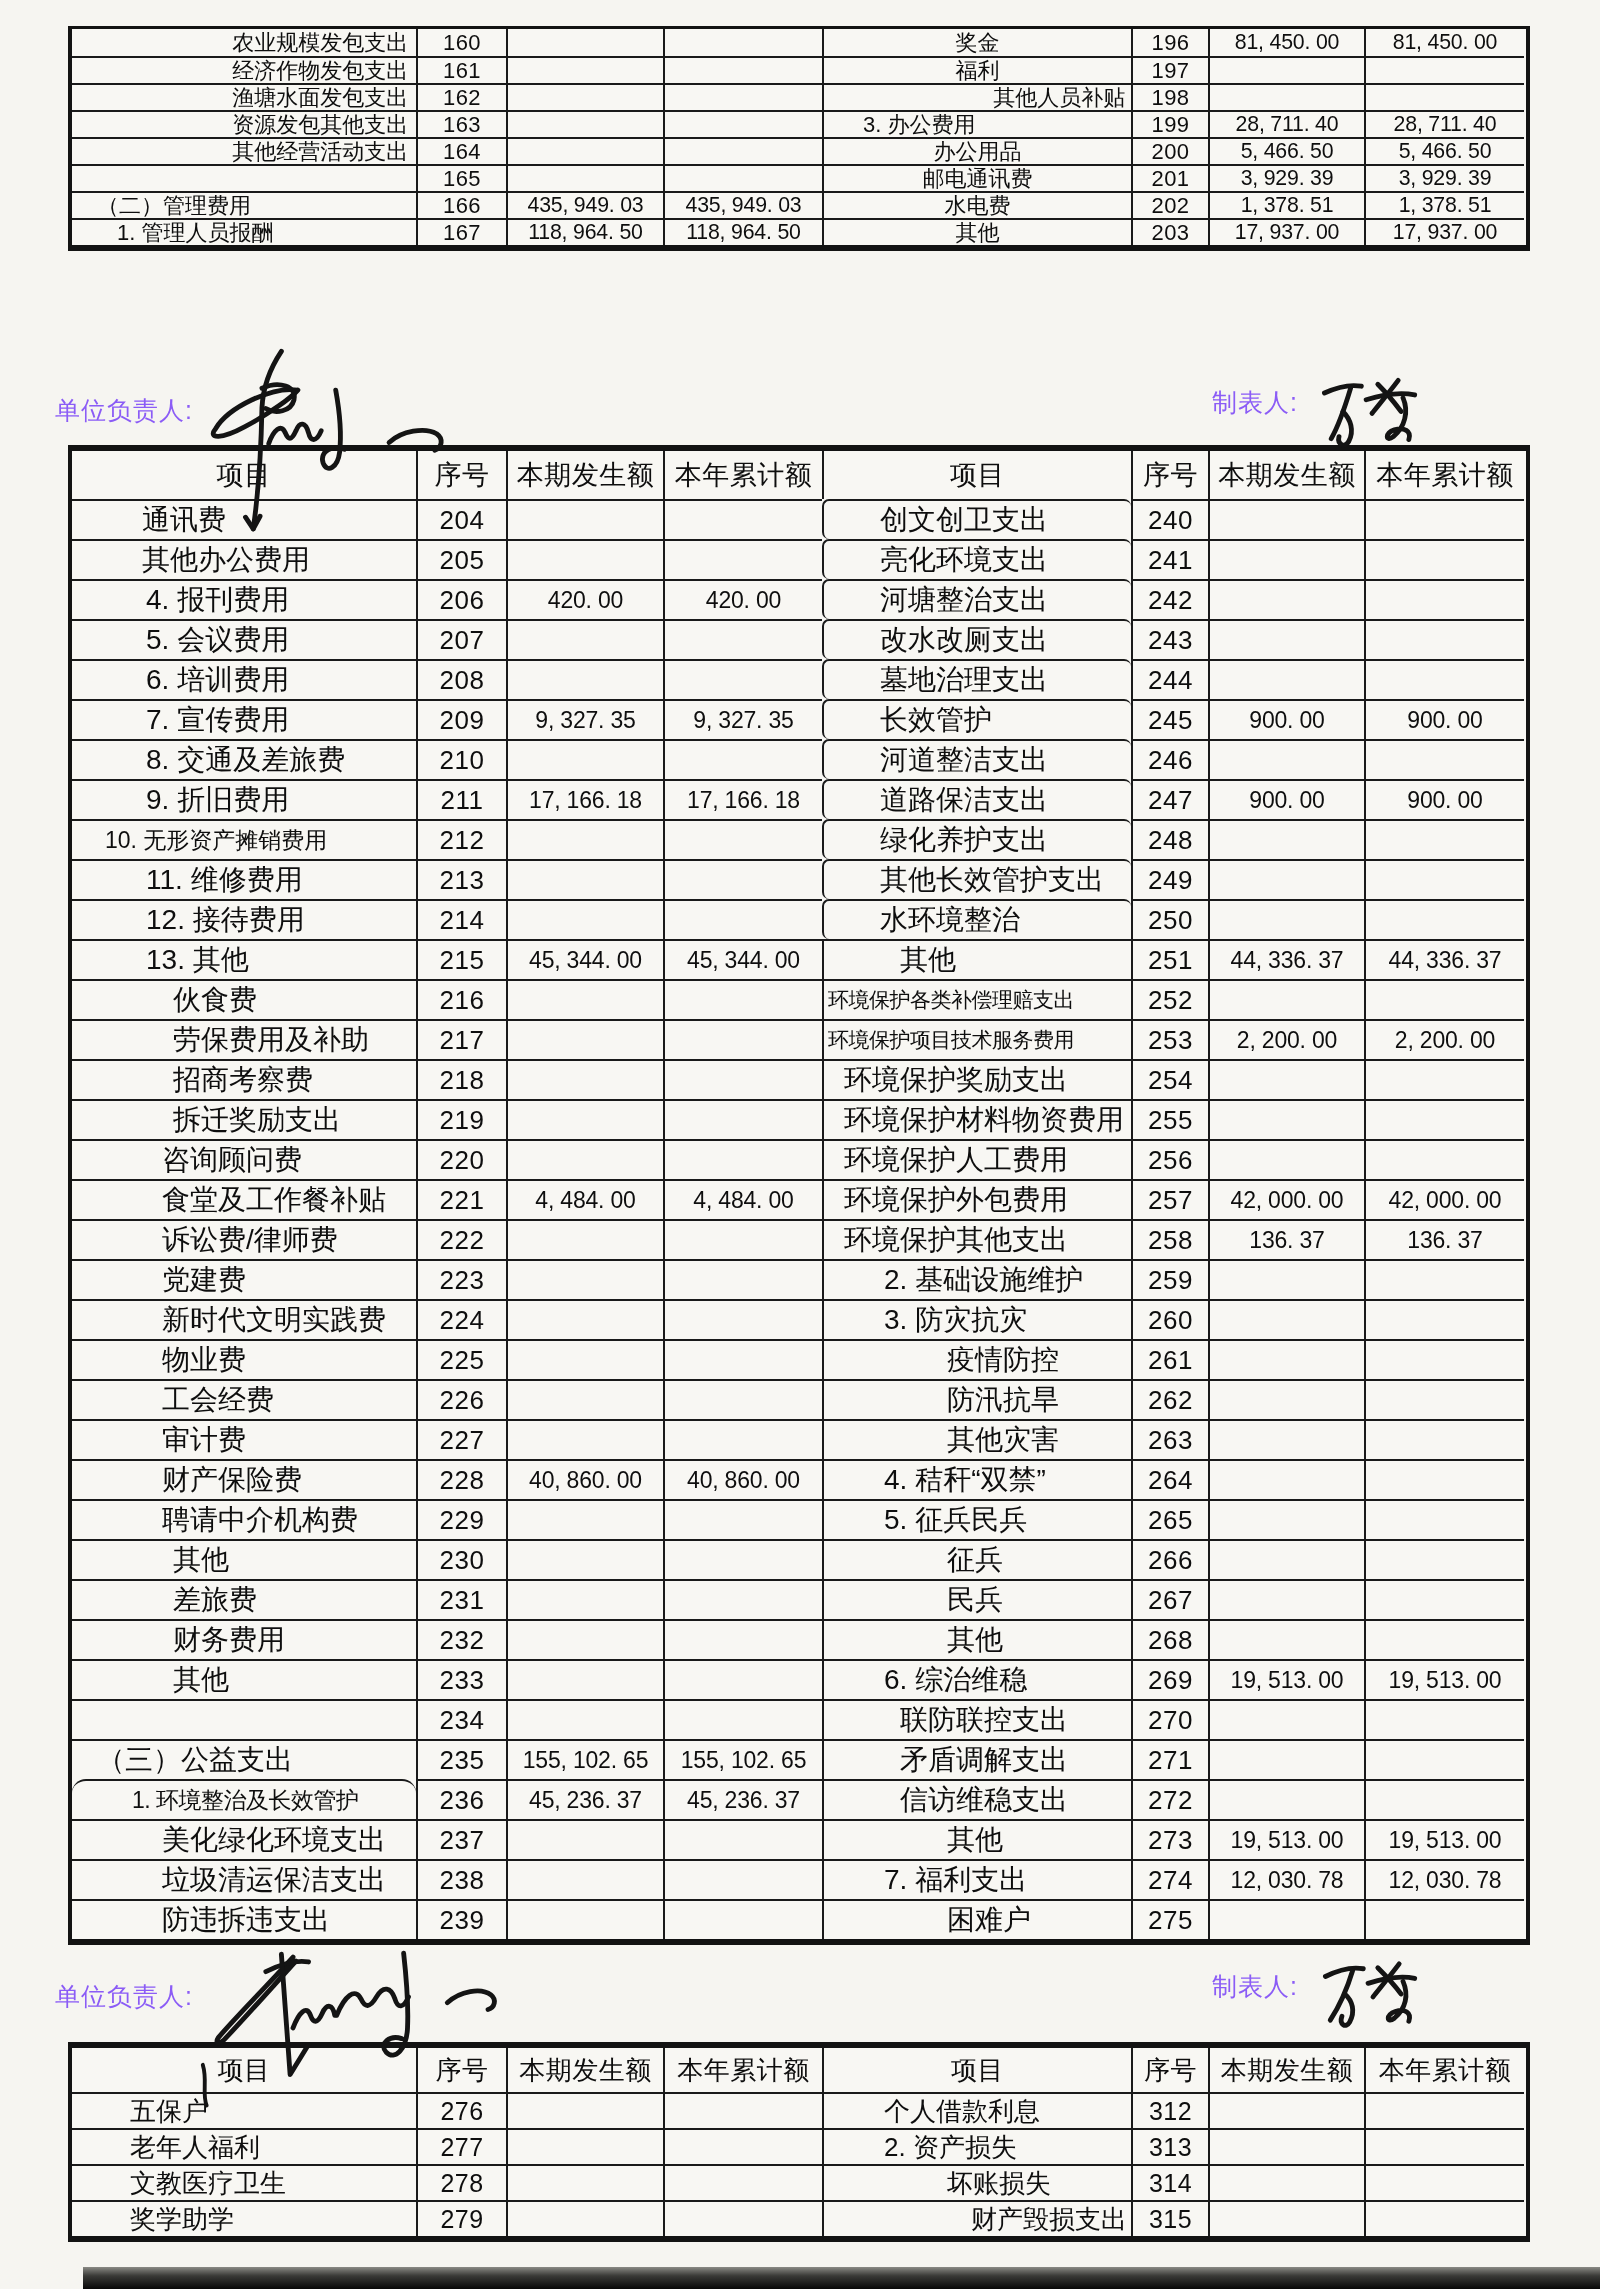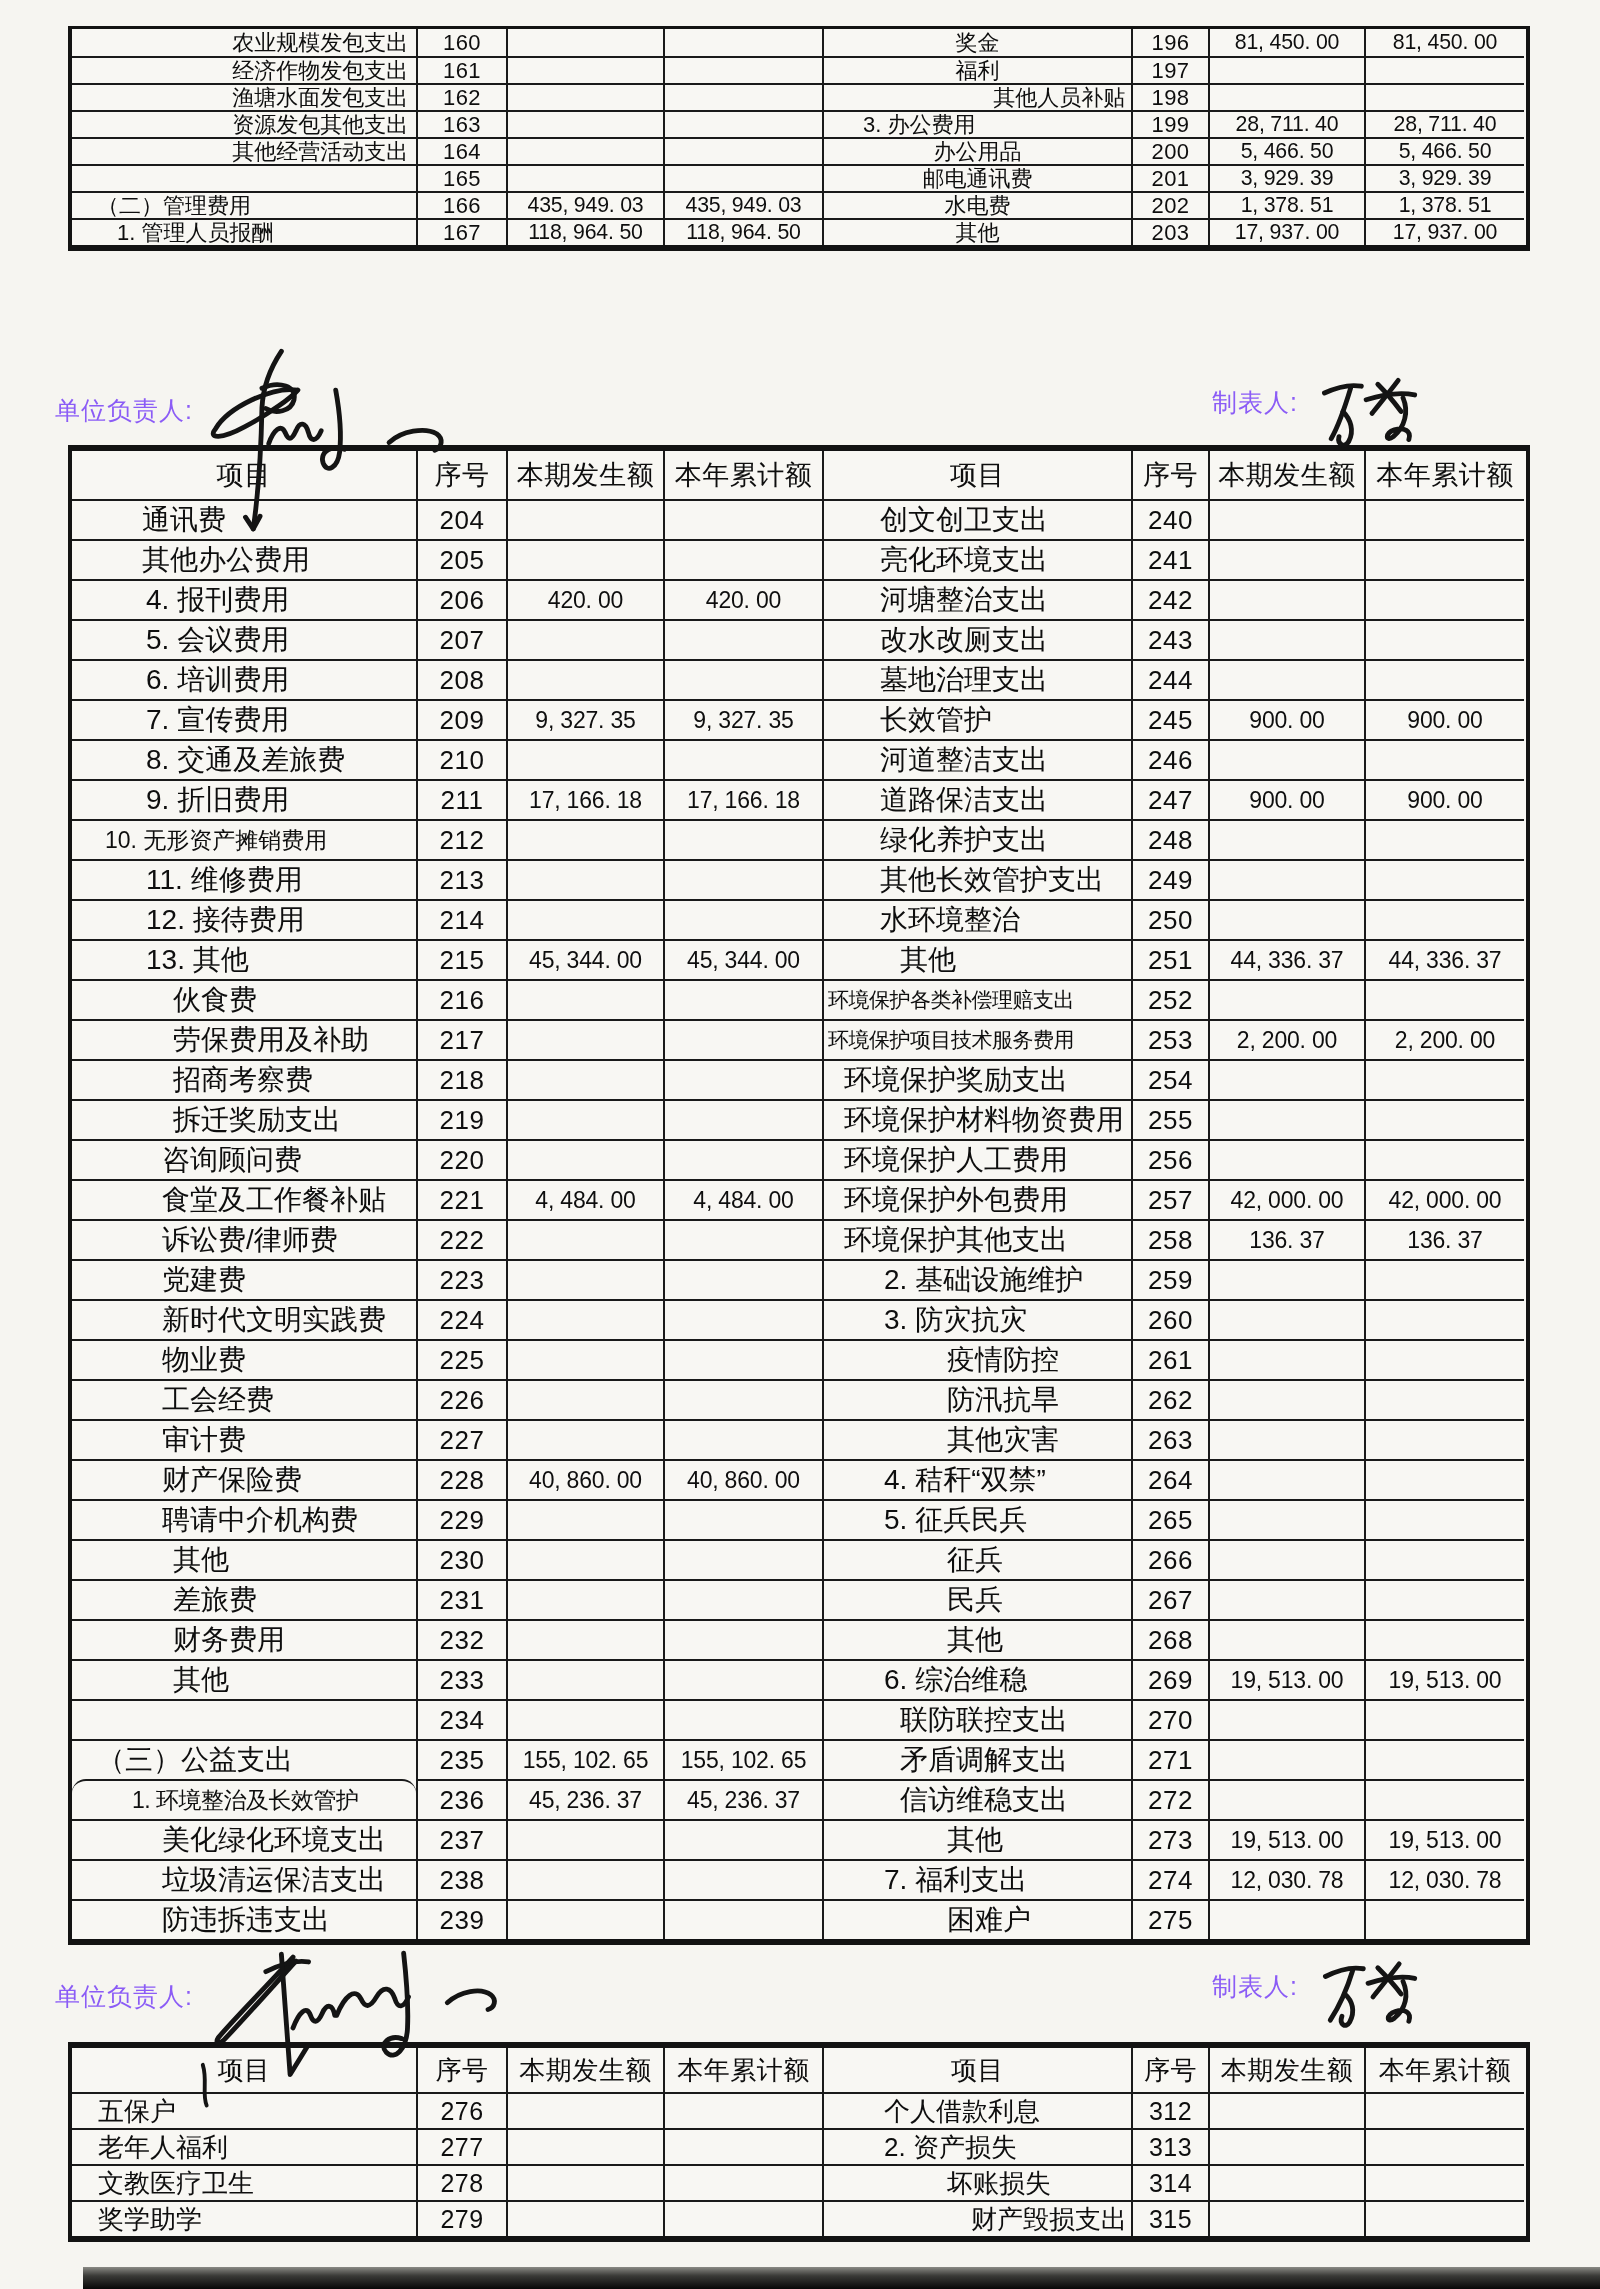--- a/index.html
+++ b/index.html
@@ -57,27 +57,27 @@
   .al-l0{padding-left:25px;}
   .al-l1{padding-left:74px;}
   .al-l1s{padding-left:33px;font-size:23px;}
   .al-l1c{padding-left:60px;font-size:23px;letter-spacing:-0.5px;border-radius:14px;}
   .al-l2{padding-left:70px;}
   .al-l25{padding-left:90px;}
   .al-l3{padding-left:101px;}
   .al-ln{padding-left:39px;}
   .al-ln0{padding-left:45px;}
   .al-rl0{padding-left:20px;}
-  .al-rl1{padding-left:56px;}
+  .al-rl1{padding-left:56px;border-radius:7px;}
   .al-rl2{padding-left:76px;}
   .al-rl3{padding-left:123px;}
   .al-rn{padding-left:60px;}
   .al-rs{padding-left:4px;font-size:21px;letter-spacing:-0.5px;}
   .al-rr{justify-content:flex-end;padding-right:3.9px;}
-  .al-l3b{padding-left:26px;}
+  .al-l3b{padding-left:58px;}
   .al-rl1b{padding-left:60px;}
   
   .sig-label{position:absolute;font-size:25px;letter-spacing:1px;color:#8b5cf6;}
   #sig1-left-label{left:55px;top:394px;}
   #sig1-right-label{left:1212px;top:386px;}
   #sig2-left-label{left:55px;top:1980px;}
   #sig2-right-label{left:1212px;top:1970px;}
   .ink{position:absolute;left:0;top:0;pointer-events:none;}
   
   .scan-strip{

